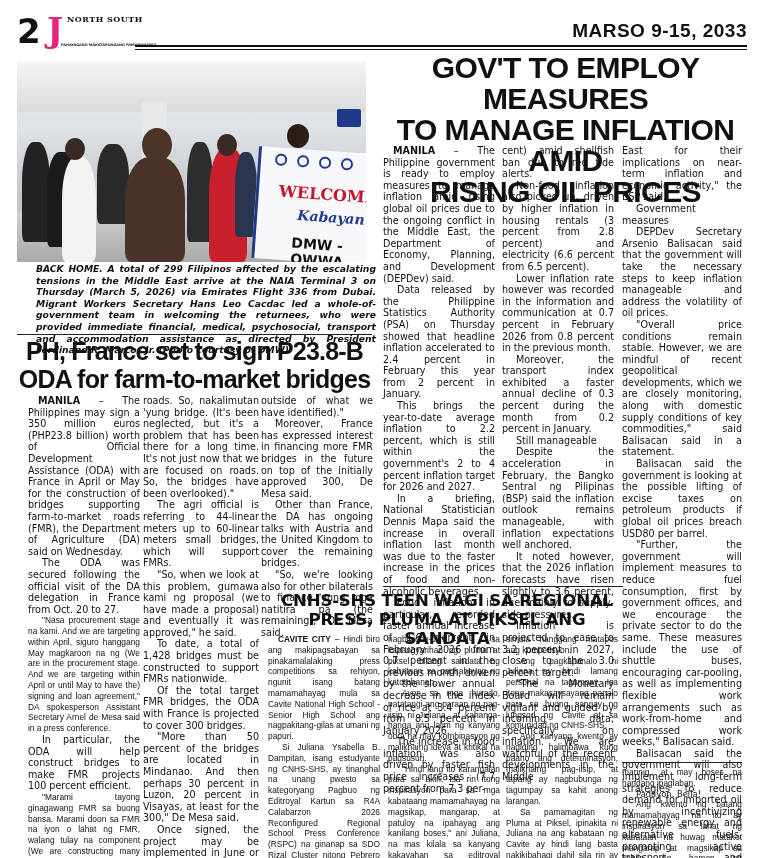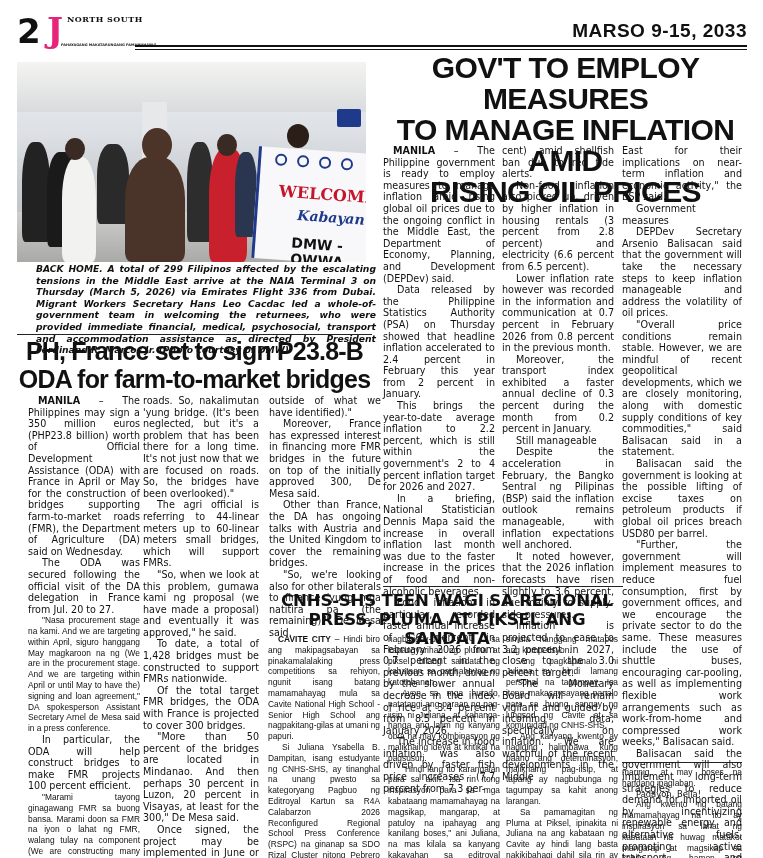--- a/index.html
+++ b/index.html
@@ -96,37 +96,37 @@
 <div class="caption">BACK HOME. A total of 299 Filipinos affected by the escalating tensions in the Middle East arrive at the NAIA Terminal 3 on Thursday (March 5, 2026) via Emirates Flight 336 from Dubai. Migrant Workers Secretary Hans Leo Cacdac led a whole-of-government team in welcoming the returnees, who were provided immediate financial, medical, psychosocial, transport and accommodation assistance as directed by President Ferdinand R. Marcos Jr. (Photo courtesy of DMW)</div>
 <div class="rule" style="left:17px;top:334px;width:355px;"></div>
 
 <div class="ph-head">
   <div>PH, France set to sign P23.8-B</div>
   <div>ODA for farm-to-market bridges</div>
 </div>
 
 <div class="col" style="left:28px;top:395px;width:112px;">
   <p class="first"><b>MANILA</b><span> – The Philippines may sign a 350 million euros (PHP23.8 billion) worth of Official Development Assistance (ODA) with France in April or May for the construction of bridges supporting farm-to-market roads (FMR), the Department of Agriculture (DA) said on Wednesday.</span></p>
-  <p>The ODA was secured following the official visit of the DA delegation in France from Jul. 20 to 27.</p>
+  <p>The ODA was secured following the official visit of the DA delegation in France from Oct. 20 to 27.</p>
   <p class="sans-small">"Nasa procurement stage na kami. And we are targeting within April, siguro hanggang May magkaroon na ng (We are in the procurement stage. And we are targeting within April or until May to have the) signing and loan agreement," DA spokesperson Assistant Secretary Arnel de Mesa said in a press conference.</p>
   <p>In particular, the ODA will help construct bridges to make FMR projects 100 percent efficient.</p>
   <p class="sans-small">"Marami tayong ginagawang FMR sa buong bansa. Marami doon sa FMR na iyon o lahat ng FMR, walang tulay na component (We are constructing many FMRs in the country. Most of the FMRs or all of the FMRs have no bridge component)," De Mesa said.</p>
 
 </div>
 <div class="col" style="left:143px;top:395px;width:116px;">
   <p class="first" style="text-indent:0">roads. So, nakalimutan 'yung bridge. (It's been neglected, but it's a problem that has been there for a long time. It's not just now that we are focused on roads. So, the bridges have been overlooked)."</p>
   <p>The agri official is referring to 44-linear meters up to 60-linear meters small bridges, which will support FMRs.</p>
   <p>"So, when we look at this problem, gumawa kami ng proposal (we have made a proposal) and eventually it was approved," he said.</p>
   <p>To date, a total of 1,428 bridges must be constructed to support FMRs nationwide.</p>
   <p>Of the total target FMR bridges, the ODA with France is projected to cover 300 bridges.</p>
   <p>"More than 50 percent of the bridges are located in Mindanao. And then perhaps 30 percent in Luzon, 20 percent in Visayas, at least for the 300," De Mesa said.</p>
   <p>Once signed, the project may be implemented in June or July, with about a three- to four-year target completion timeline.</p>
 
 </div>
-<div class="col" style="left:261px;top:395px;width:112px;margin-left:8px;">
+<div class="col" style="left:261px;top:395px;width:112px;">
   <p style="text-indent:0">outside of what we have identified)."</p>
   <p>Moreover, France has expressed interest in financing more FMR bridges in the future on top of the initially approved 300, De Mesa said.</p>
   <p>Other than France, the DA has ongoing talks with Austria and the United Kingdom to cover the remaining bridges.</p>
   <p>"So, we're looking also for other bilaterals to finance 'yung mga natitira pa (the remaining)," De Mesa said.</p>
 </div>
 
 <div class="gov-head">
   <div>GOV'T TO EMPLOY MEASURES</div>
   <div>TO MANAGE INFLATION AMID</div>
   <div>RISING OIL PRICES</div>

